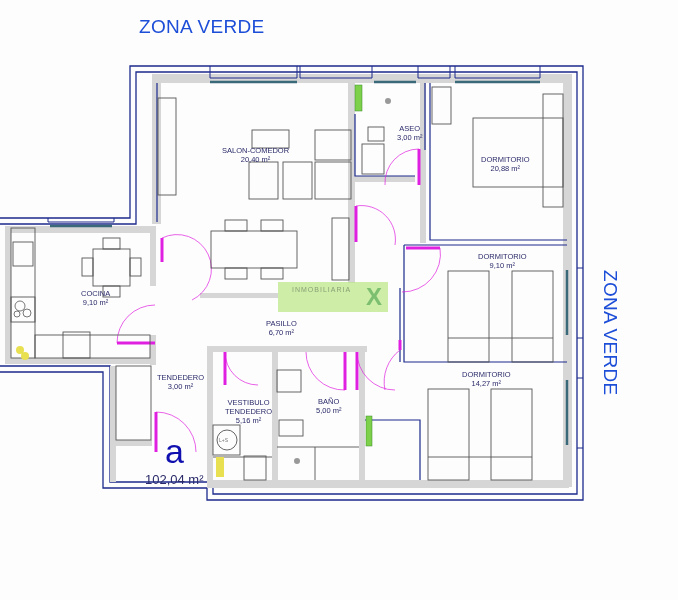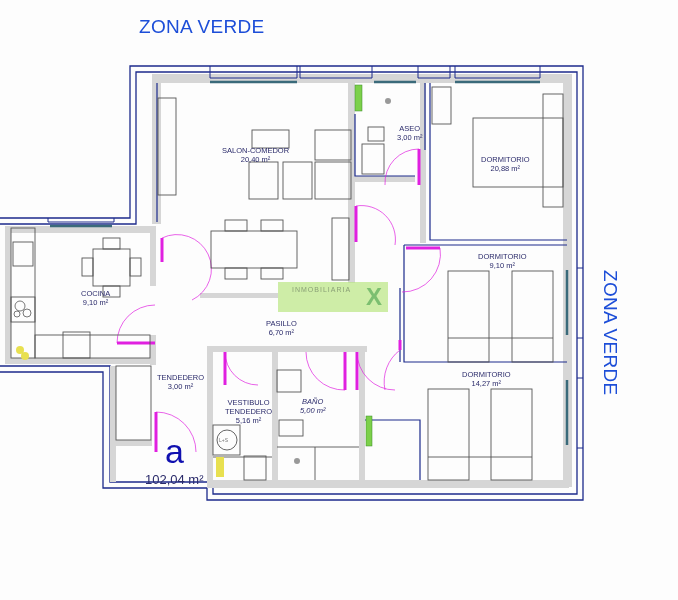--- a/index.html
+++ b/index.html
@@ -207,21 +207,21 @@
 </div>
 <div class="lbl" style="left:157px;top:373px;">
   <div>TENDEDERO</div>
   <div>3,00 m²</div>
 </div>
 <div class="lbl" style="left:225px;top:398px;">
   <div>VESTIBULO</div>
   <div>TENDEDERO</div>
   <div>5,16 m²</div>
 </div>
-<div class="lbl" style="left:300px;top:397px;font-style:italic;">
+<div class="lbl" style="left:316px;top:397px;">
   <div>BAÑO</div>
   <div>5,00 m²</div>
 </div>
 <div class="lbl" style="left:462px;top:370px;">
   <div>DORMITORIO</div>
   <div>14,27 m²</div>
 </div>
 
 <div class="lbl" style="left:219px;top:436px;font-size:5px;color:#777;">L+S</div>
 

